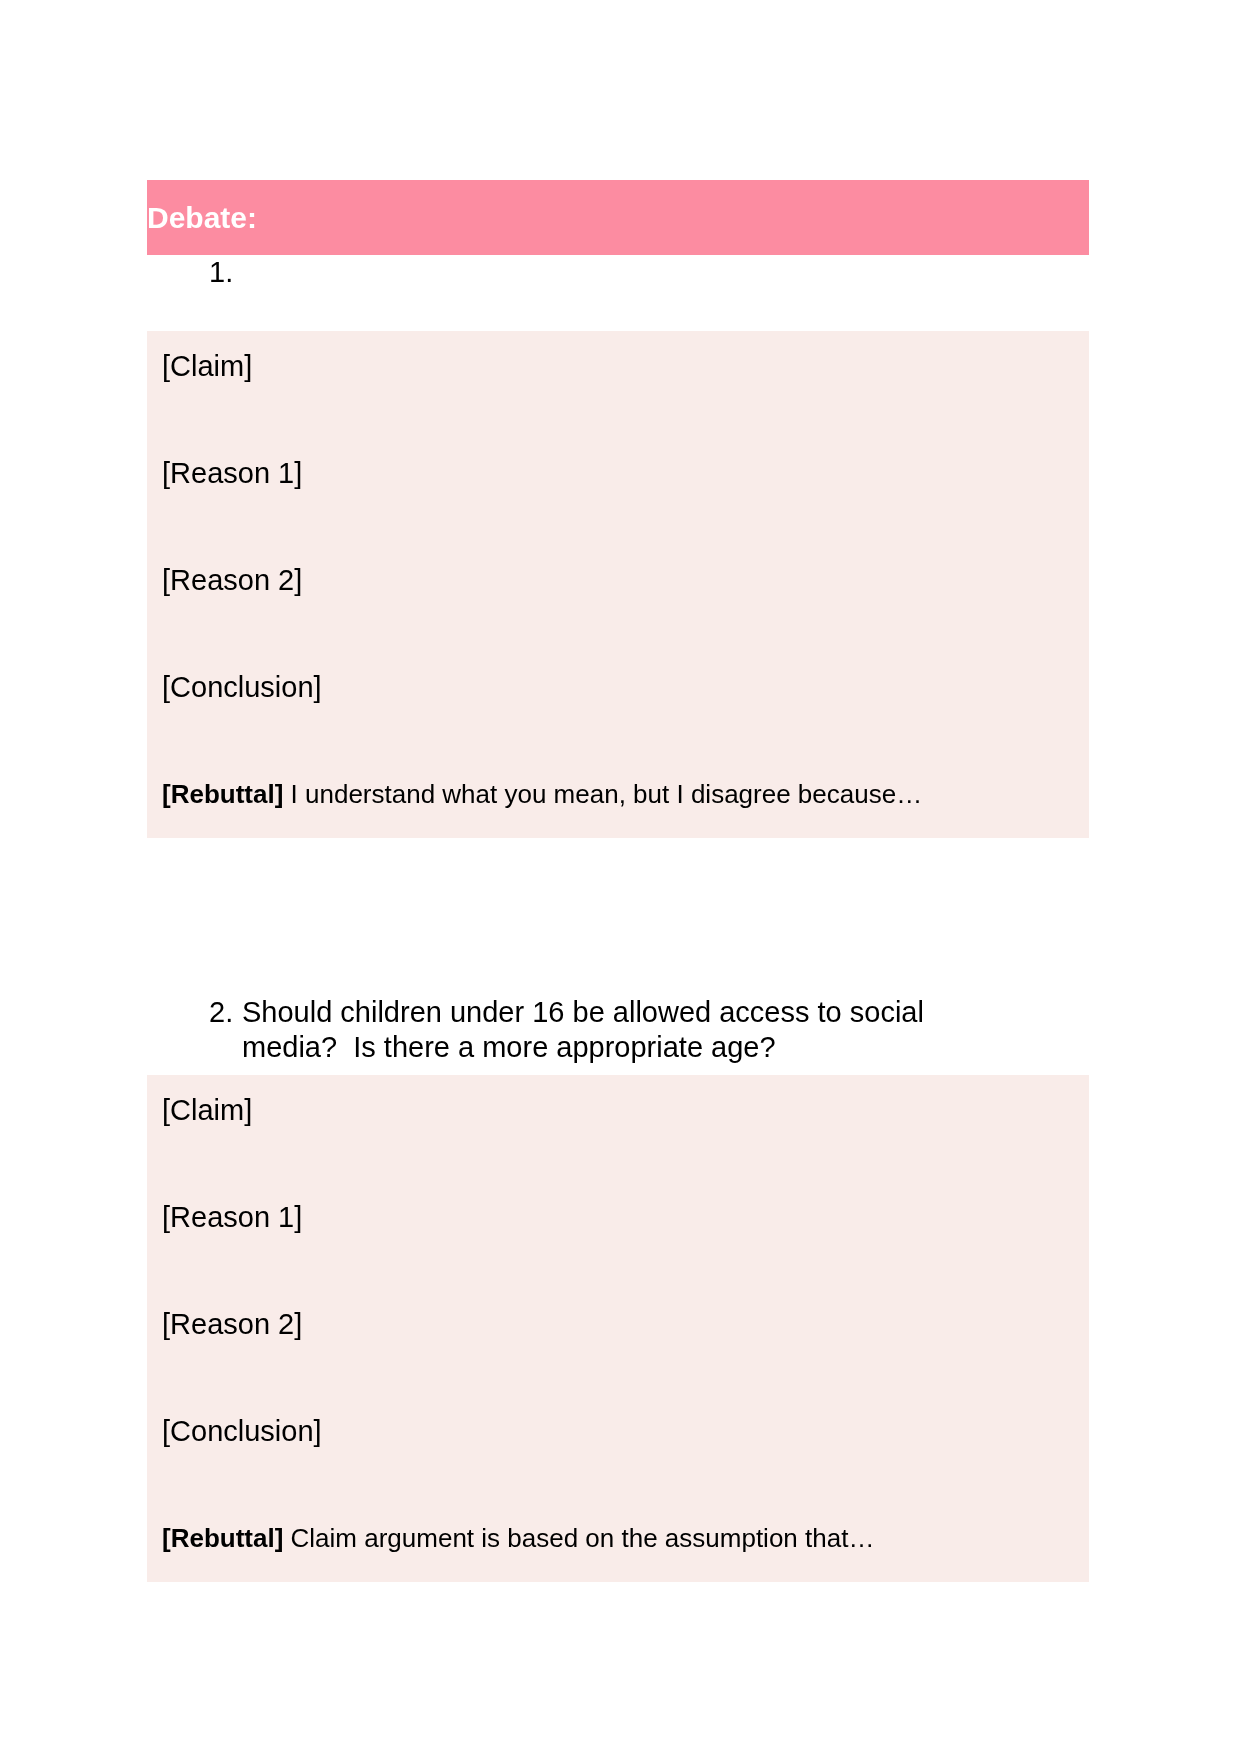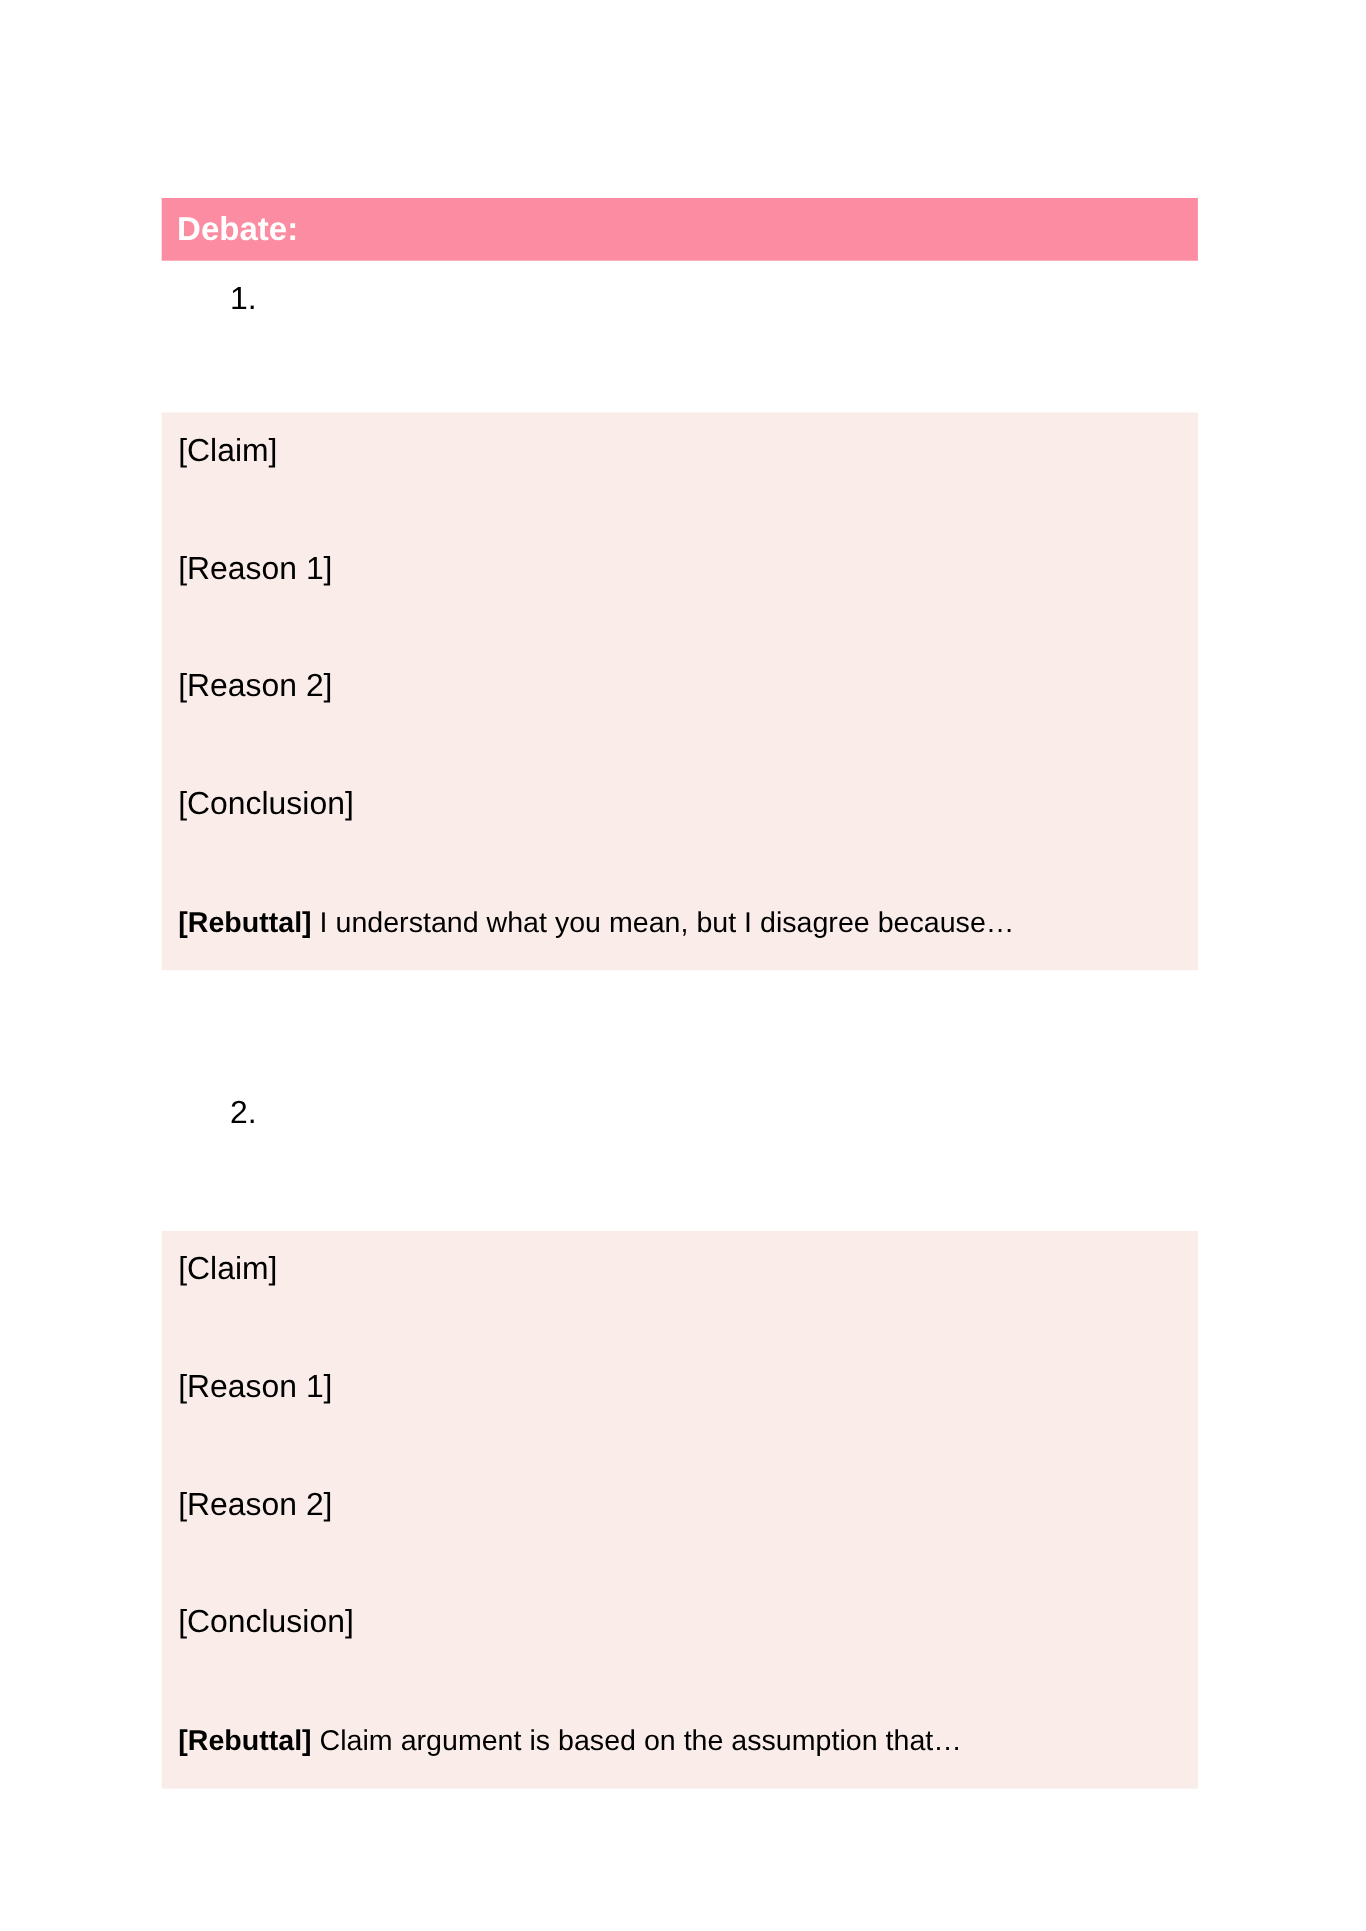--- a/index.html
+++ b/index.html
@@ -18,28 +18,27 @@
     background: var(--page-bg);
     font-family: "Liberation Sans", sans-serif;
     color: var(--text);
     overflow: hidden;
   }
   .banner {
     position: absolute;
     left: 147px;
     top: 180px;
     width: 942px;
-    height: 57px;
+    height: 75px;
     background: var(--banner-bg);
     color: var(--banner-fg);
     font-size: 30px;
     font-weight: bold;
     display: flex;
     align-items: center;
-    padding-left: 14px;
   }
   .question {
     position: absolute;
     left: 147px;
     width: 942px;
     display: flex;
     padding-left: 62px;
     font-size: 29px;
     line-height: 35px;
     color: var(--text);
@@ -48,21 +47,20 @@
   .question .qtext { white-space: pre-line; }
   .q1 { top: 255px; }
   .q2 { top: 995px; }
   .answer-box {
     position: absolute;
     left: 147px;
     width: 942px;
     height: 507px;
     background: var(--box-bg);
     padding: 18px 20px 0 15px;
-    margin-top: 44px;
   }
   .box1 { top: 331px; }
   .box2 { top: 1075px; }
   .prompt {
     height: 107px;
     font-size: 29px;
     line-height: 34px;
     color: var(--text);
   }
   .rebuttal {
@@ -89,20 +87,22 @@
   <div class="answer-box box1">
     <div class="prompt">[Claim]</div>
     <div class="prompt">[Reason 1]</div>
     <div class="prompt">[Reason 2]</div>
     <div class="prompt">[Conclusion]</div>
     <p class="rebuttal"><span class="rlabel">[Rebuttal]</span><span> I understand what you mean, but I disagree because…</span></p>
   </div>
 
   <div class="question q2">
     <span class="qnum">2.</span>
+    <span class="qtext">Should children under 16 be allowed access to social
+media?&nbsp; Is there a more appropriate age?</span>
   </div>
 
   <div class="answer-box box2">
     <div class="prompt">[Claim]</div>
     <div class="prompt">[Reason 1]</div>
     <div class="prompt">[Reason 2]</div>
     <div class="prompt">[Conclusion]</div>
     <p class="rebuttal"><span class="rlabel">[Rebuttal]</span><span> Claim argument is based on the assumption that…</span></p>
   </div>
 

